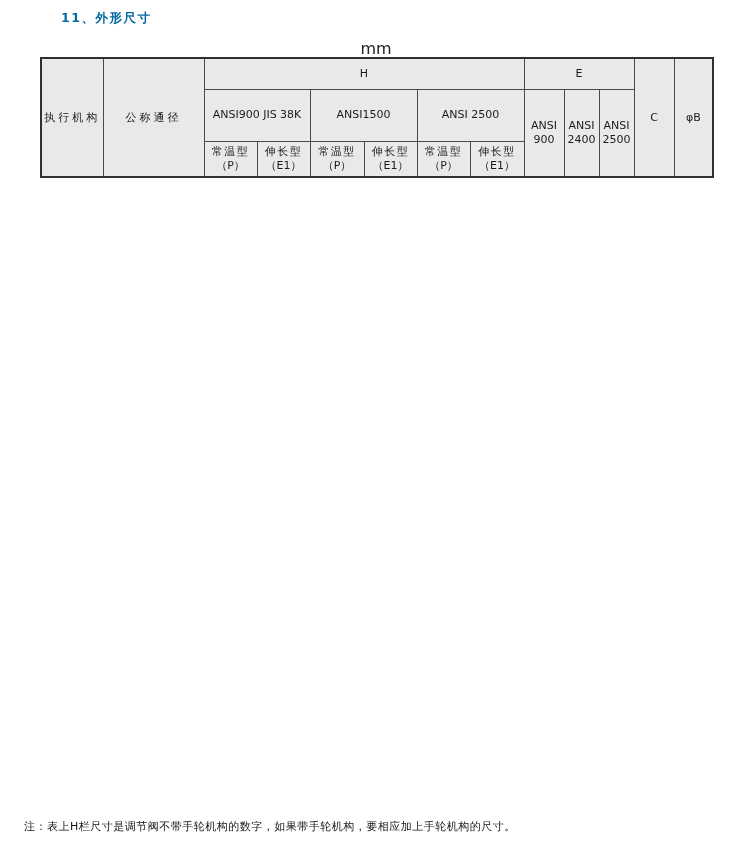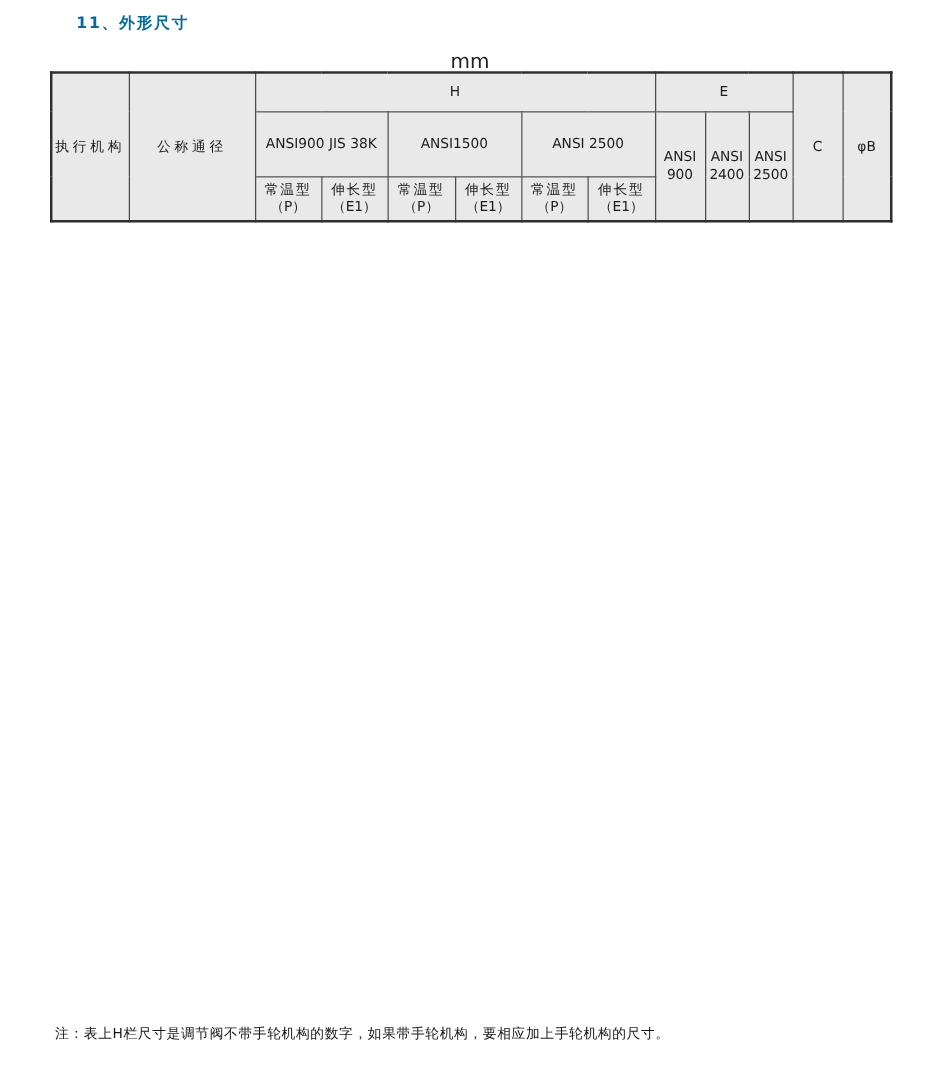--- a/index.html
+++ b/index.html
@@ -27,21 +27,21 @@
     overflow:hidden;
   }
   thead th{background:#e9e9e9;color:#1c1c1c;}
   tr.hr1{height:31px;}
   tr.hr2{height:52px;}
   tr.hr3{height:36px;}
   .cjk-sp{letter-spacing:3px;}
   .cjk-sp2{letter-spacing:1.5px;}
   .two-line span{display:block;}
   .note{
-    position:absolute;left:44px;top:819px;width:680px;
+    position:absolute;left:24px;top:819px;width:680px;
     font-size:11px;letter-spacing:0.5px;color:#161616;
   }
 </style>
 </head>
 <body>
 
 <div class="title">11、外形尺寸</div>
 <div class="unit">mm</div>
 
 <table class="dim">

